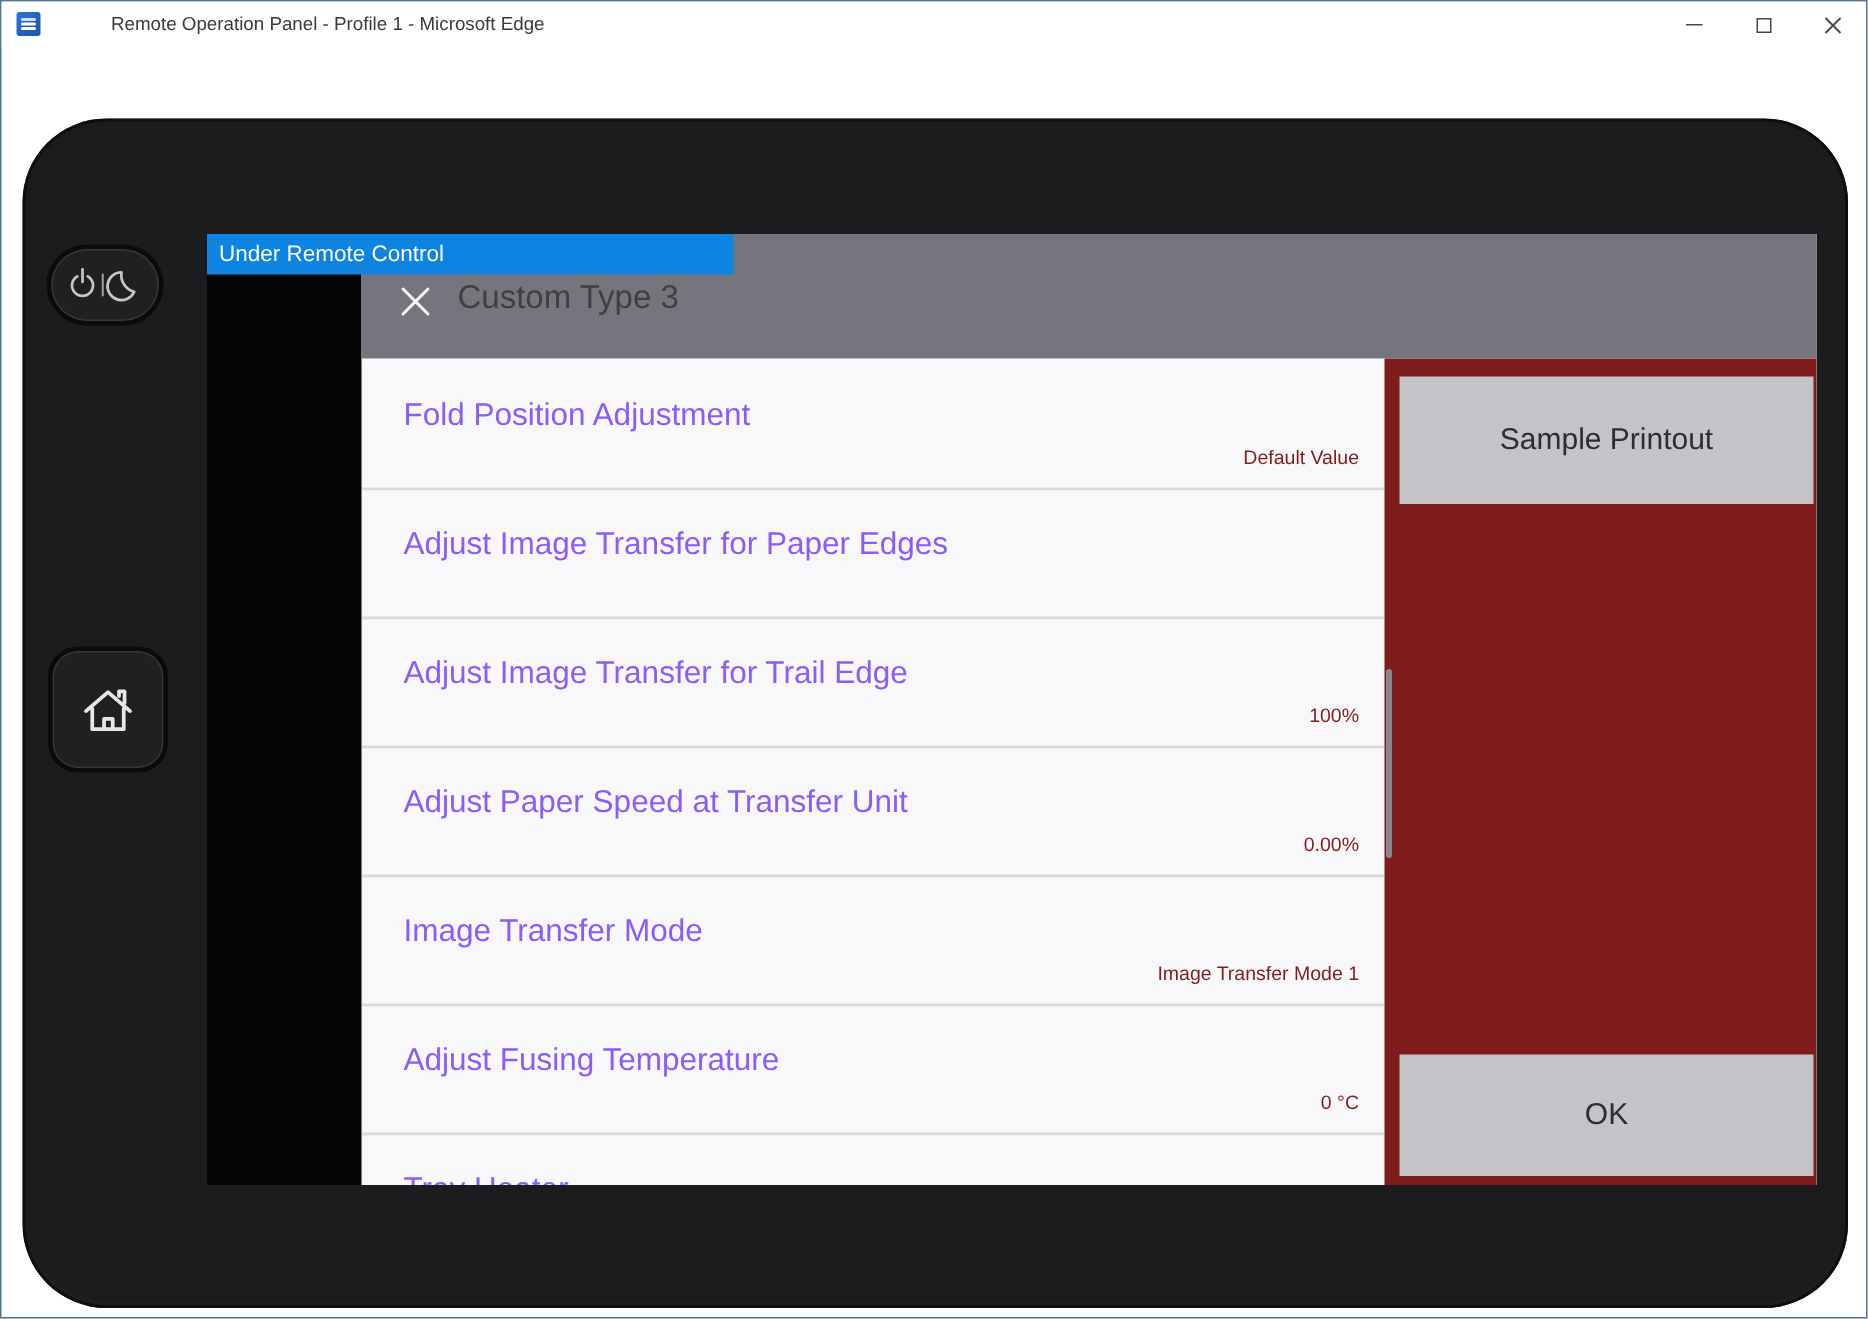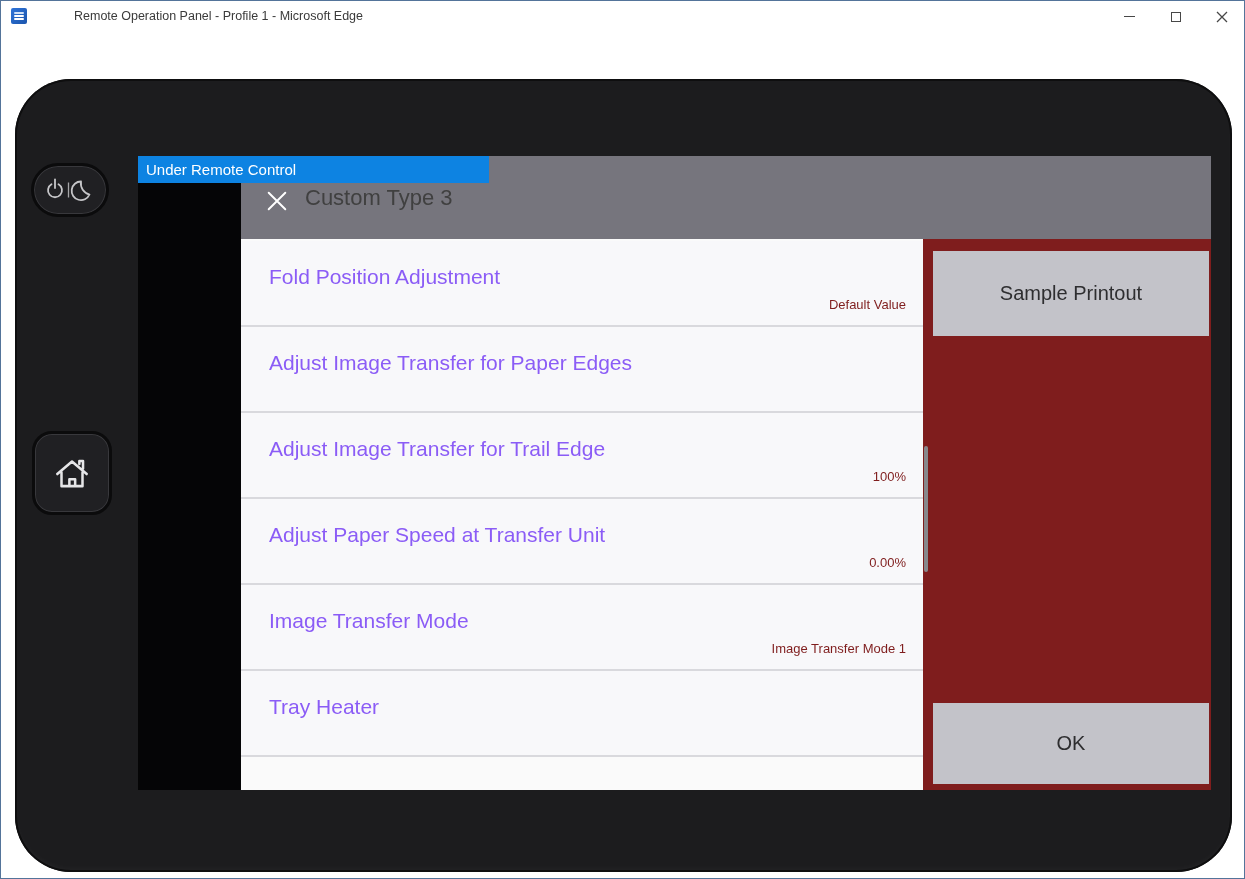--- a/index.html
+++ b/index.html
@@ -180,20 +180,24 @@
       </div>
       <div class="row">
         <span class="lab">Adjust Paper Speed at Transfer Unit</span>
         <span class="val">0.00%</span>
       </div>
       <div class="row">
         <span class="lab">Image Transfer Mode</span>
         <span class="val">Image Transfer Mode 1</span>
       </div>
       <div class="row">
+        <span class="lab">Adjust Fusing Temperature</span>
+        <span class="val">0 °C</span>
+      </div>
+      <div class="row">
         <span class="lab">Tray Heater</span>
         <span class="val"></span>
       </div>
     </div>
 
     <div class="scroll-thumb"></div>
 
     <div class="panel">
       <div class="act-btn sample">Sample Printout</div>
       <div class="act-btn ok">OK</div>

